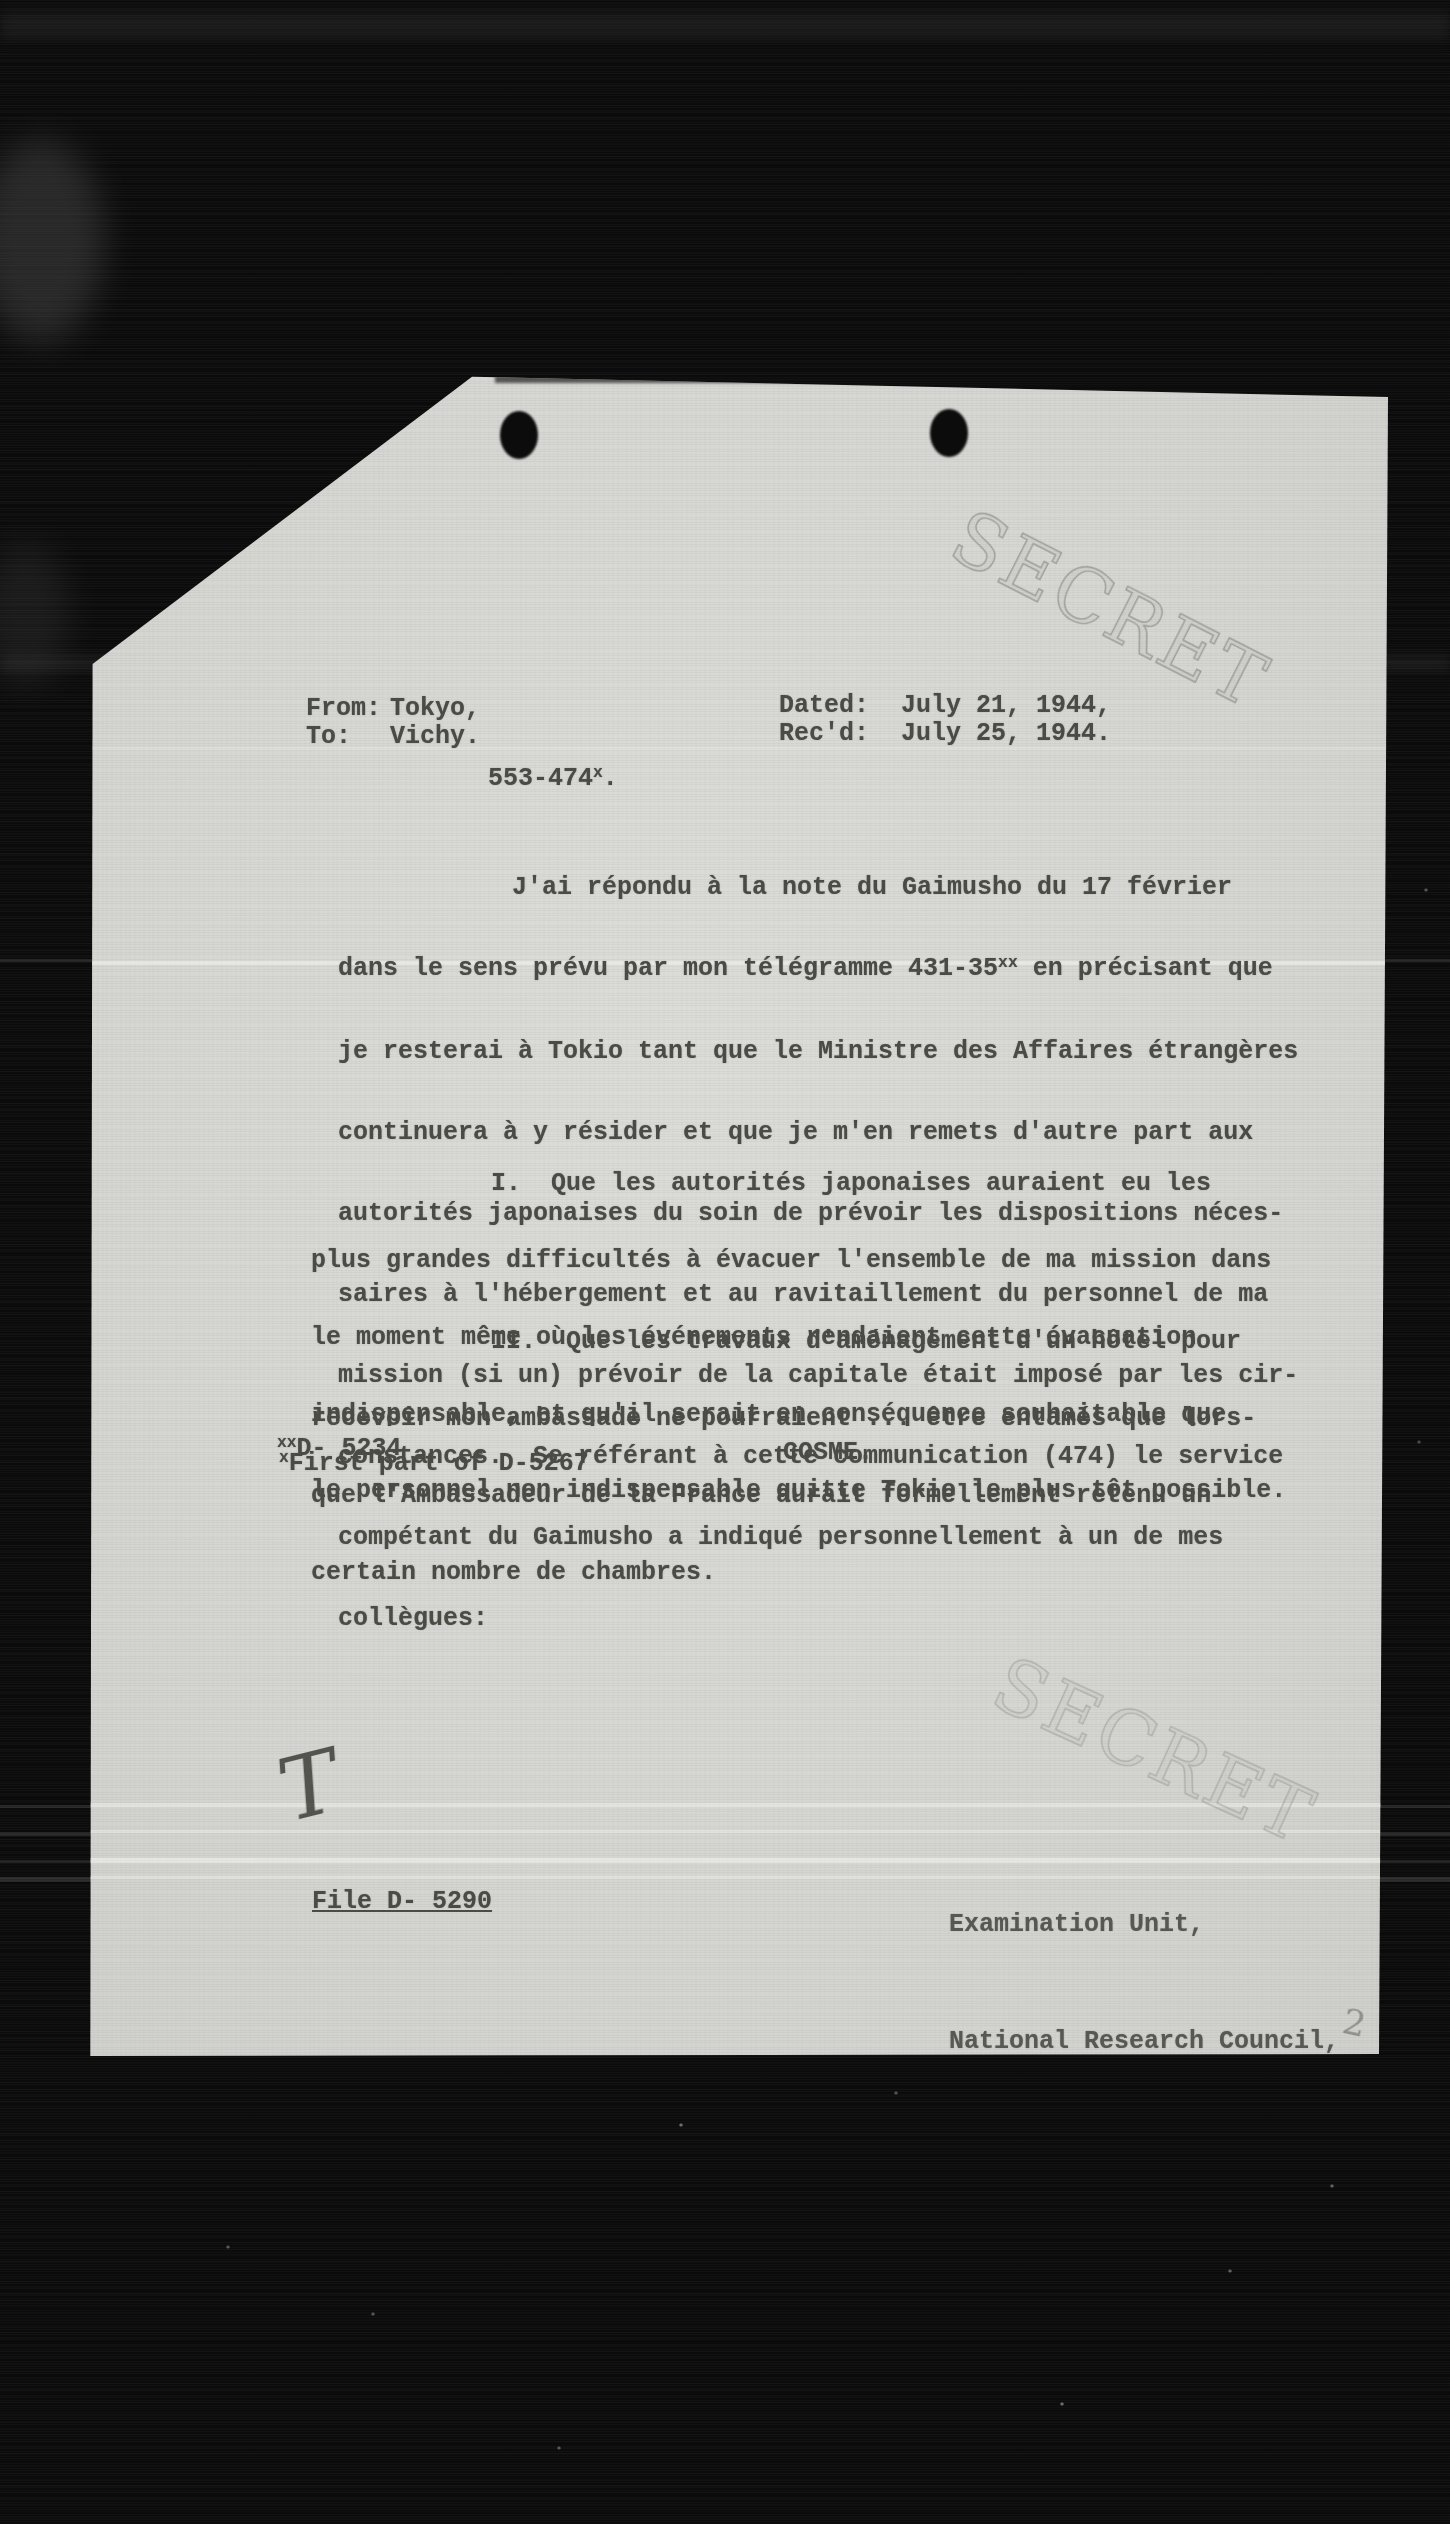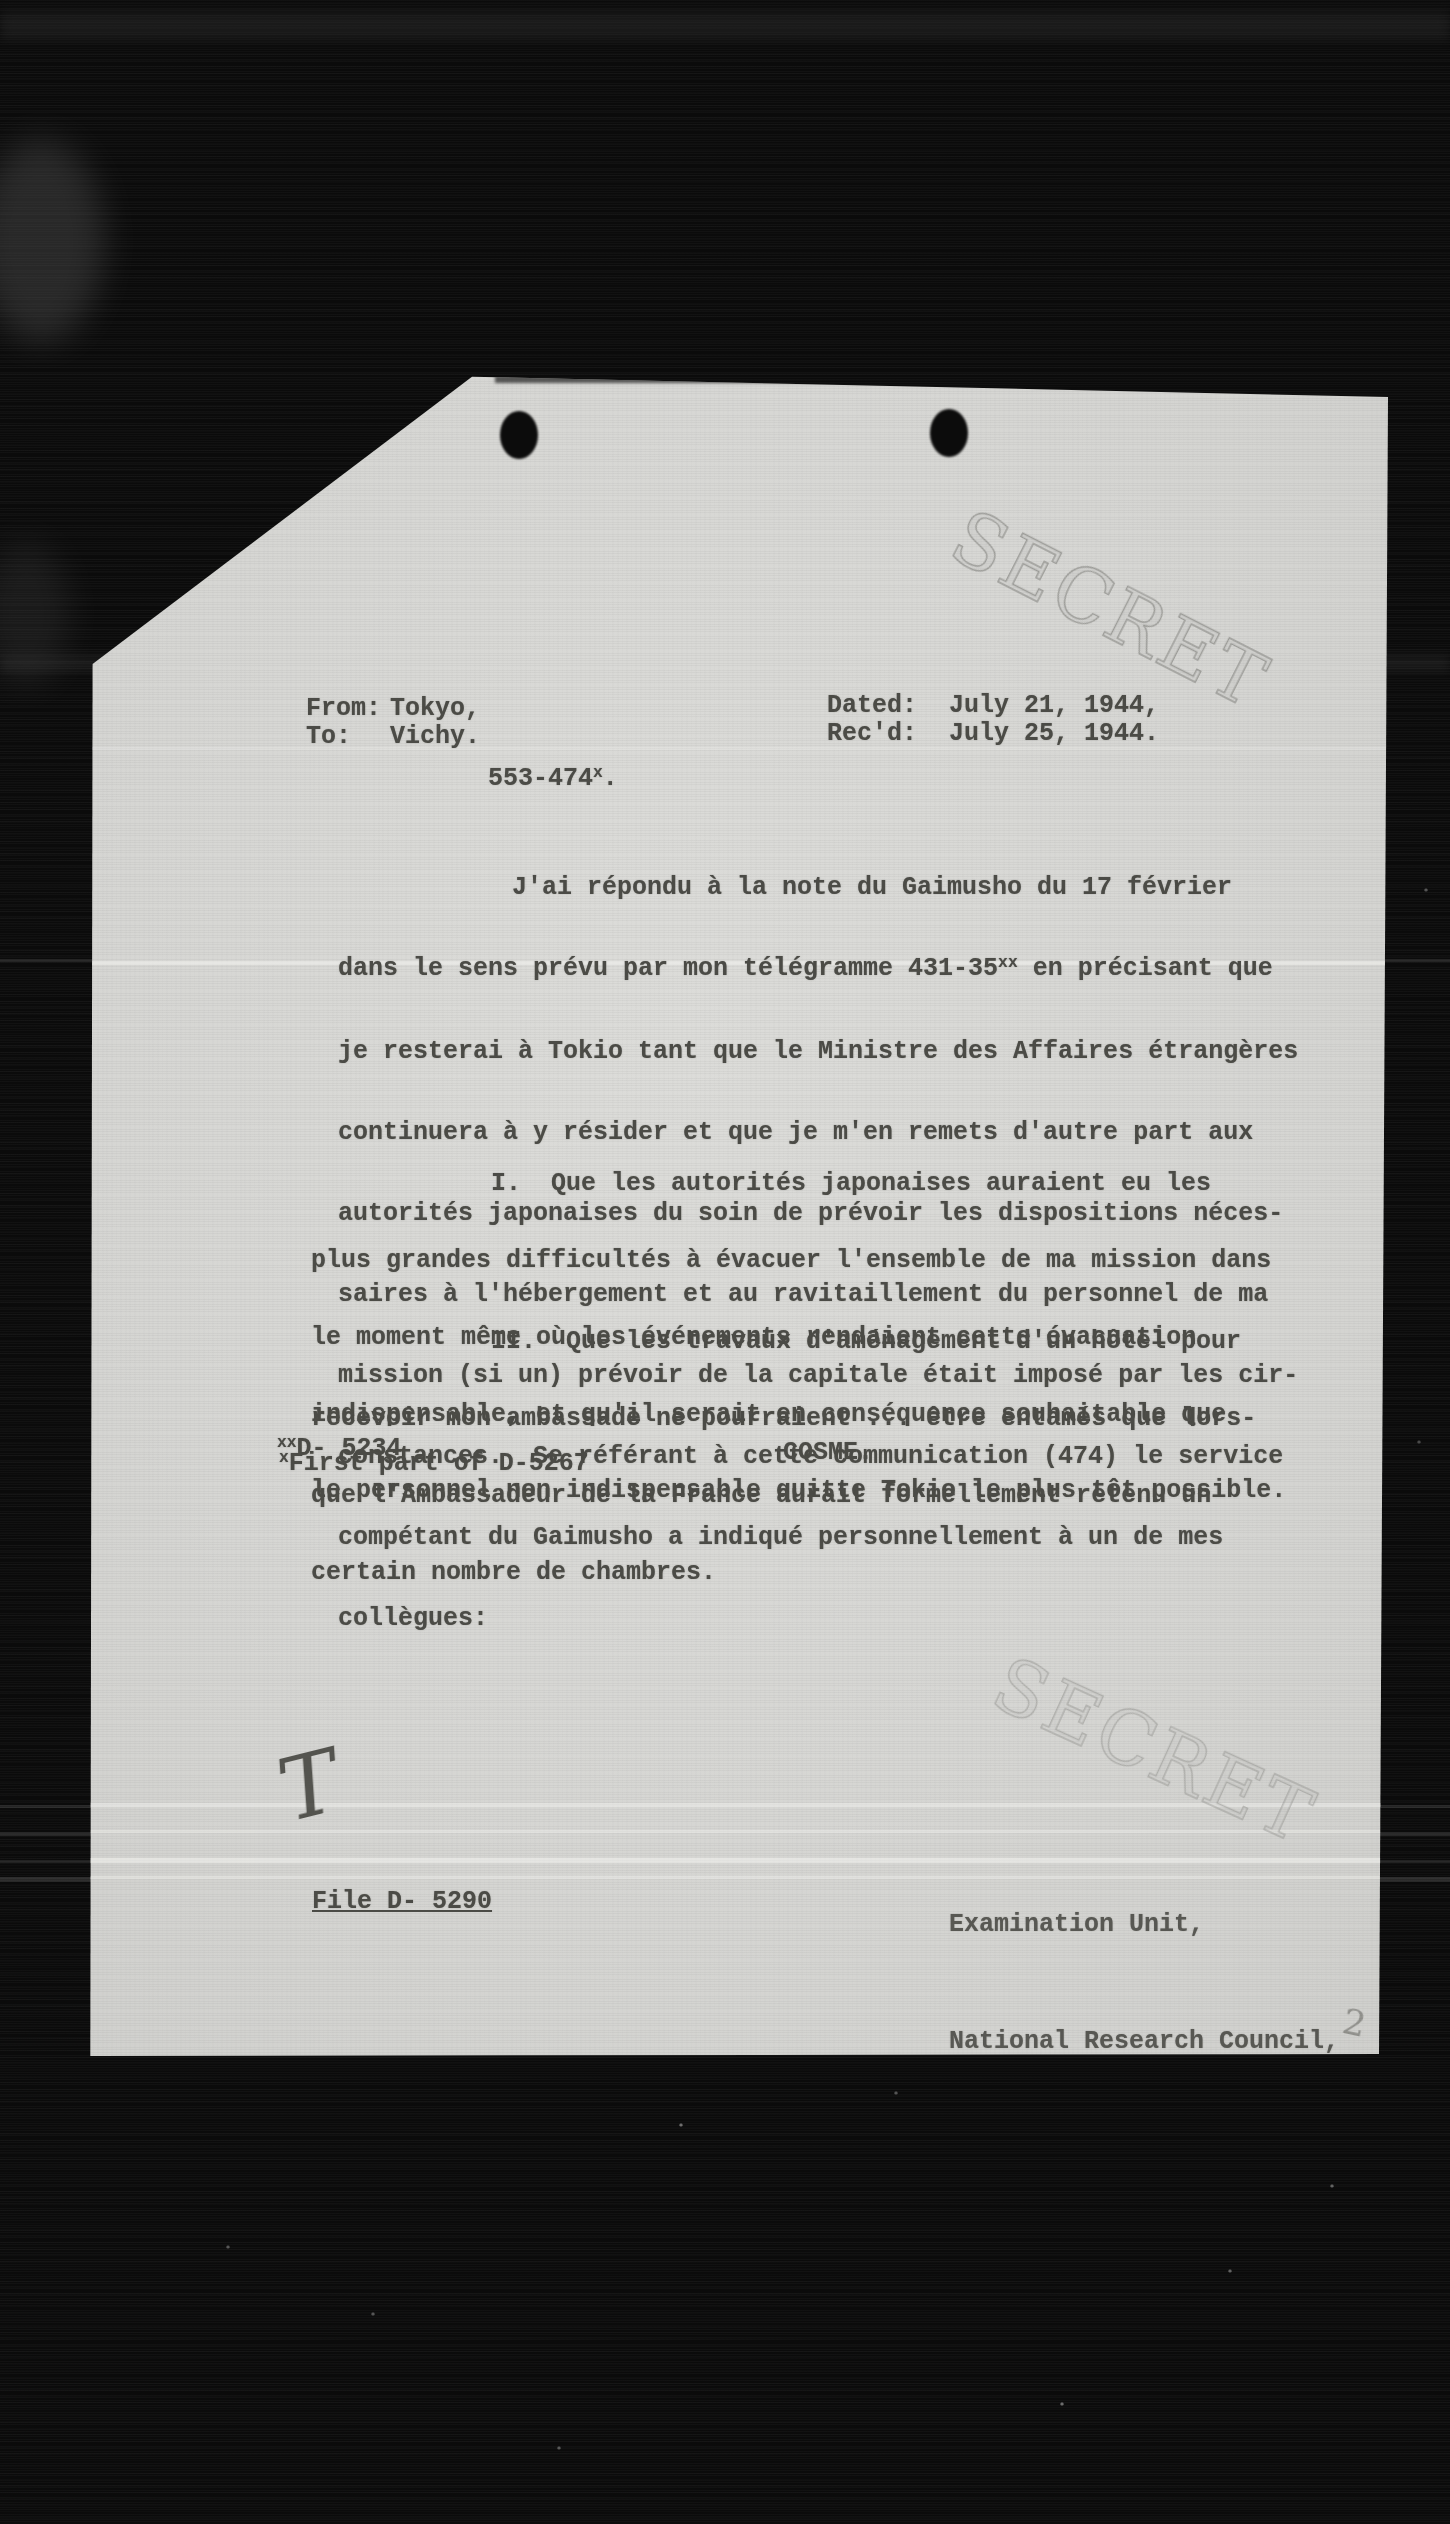--- a/index.html
+++ b/index.html
@@ -47,21 +47,21 @@
   .ps5{top:1501px;height:2.9px;opacity:.4;}
   .ps6{top:372px;height:2.9px;opacity:.25;}
   .hole{position:absolute;width:38px;height:48px;background:#0c0c0c;border-radius:50%;filter:blur(0.9px);}
   .holeL{left:412px;top:36px;}
   .holeR{left:842px;top:34px;}
   
   .typed{position:absolute;color:#4b4b46;font-weight:700;font-size:25px;line-height:27px;
     white-space:pre;text-shadow:0 0 1.2px rgba(75,75,70,.5);filter:blur(0.2px);}
   .lbl{display:inline-block;}
   .hdrL .lbl{width:84px;}
-  .hdrR .lbl{width:122px;margin-left:48px;}
+  .hdrR .lbl{width:122px;}
   .sup{display:inline-block;font-size:16.3px;transform:translateY(-8.1px);}
   
   .stamp{position:absolute;width:349px;height:116px;}
   .stamp svg{overflow:visible;}
   .stamp text{font-family:"DejaVu Serif","Liberation Serif",serif;font-size:128px;letter-spacing:6px;
     fill:rgba(140,140,136,.10);stroke:#8e8e8a;stroke-width:2.4px;}
   .st1{left:849px;top:174px;transform:rotate(27deg);opacity:.8;filter:blur(0.3px);}
   .st2{left:893px;top:1315px;transform:rotate(24.5deg);opacity:.52;filter:blur(0.5px);}
   
   .hand{position:absolute;font-family:"DejaVu Serif","Liberation Serif",serif;color:#35352f;}

